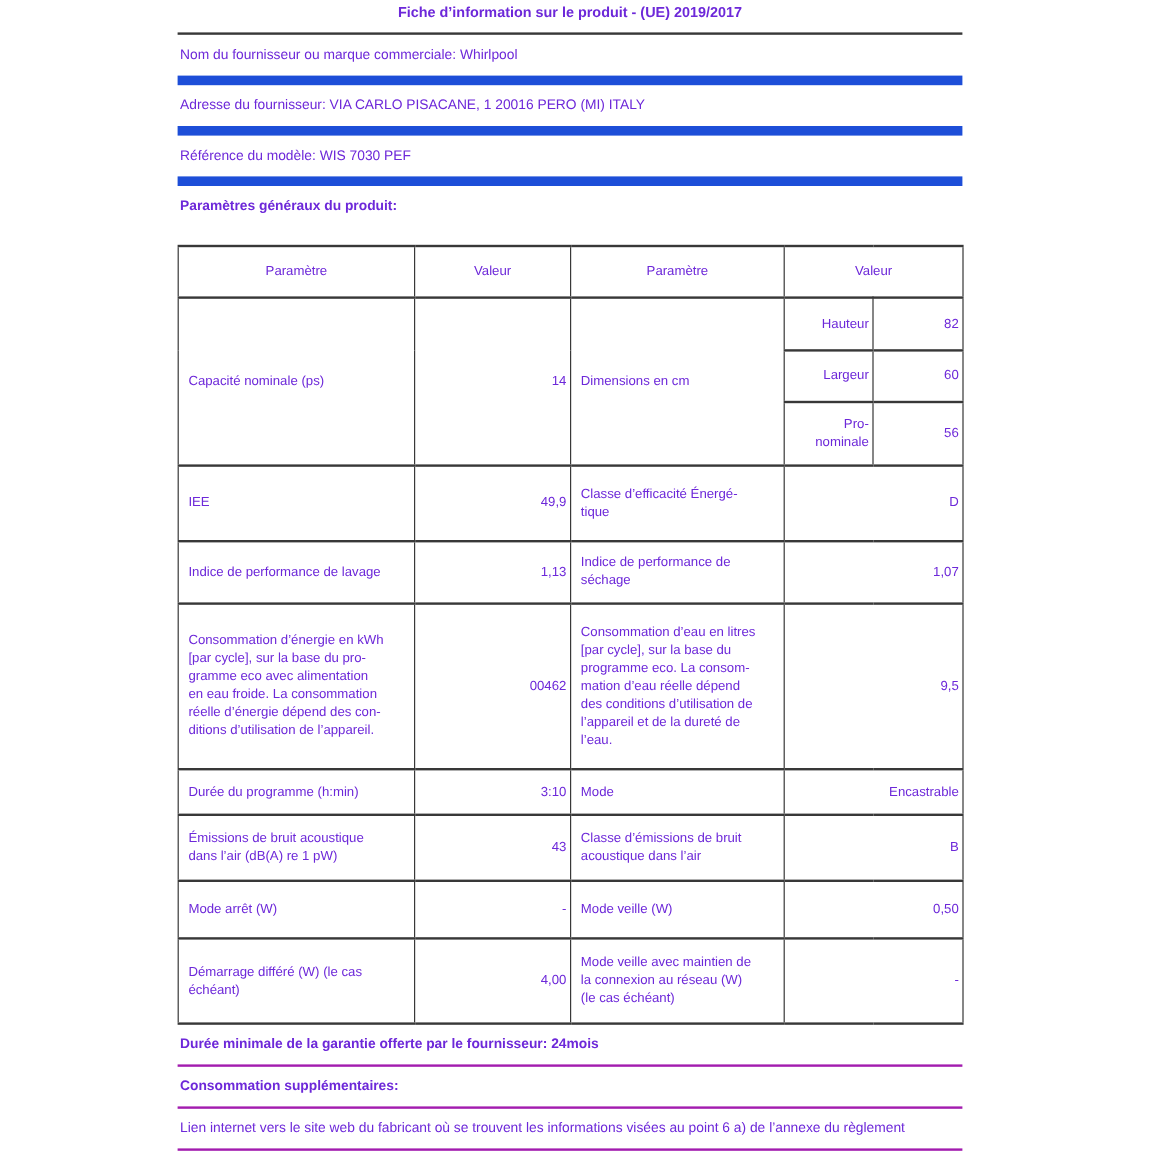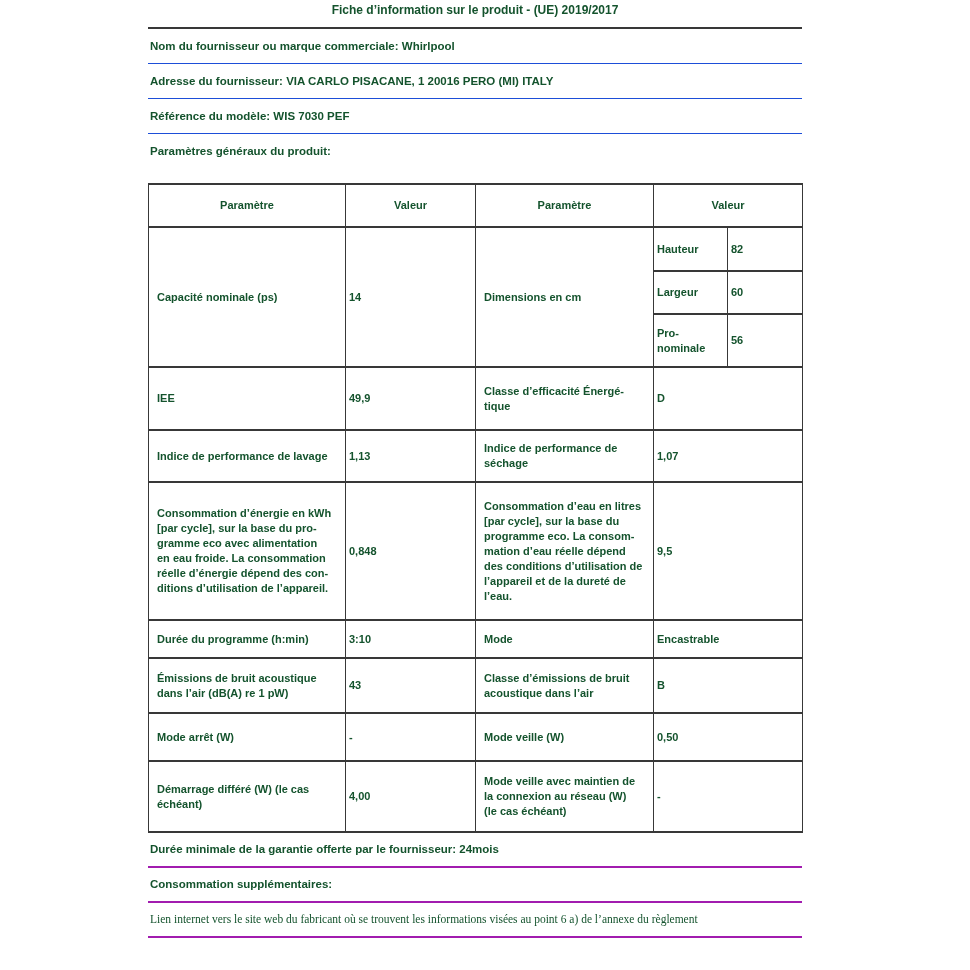--- a/index.html
+++ b/index.html
@@ -2,43 +2,43 @@
 <html><head>
 <meta charset="utf-8">
 <style>
   html, body { margin: 0; padding: 0; background: #ffffff; }
   .page {
     position: relative;
     width: 970px;
     height: 970px;
     background: #ffffff;
     font-family: "Liberation Sans", sans-serif;
-    color: #14532d;
+    color: #6d28d9;
     overflow: hidden;
   }
   .content {
     position: absolute;
     left: 148px;
     top: 0;
     width: 654px;
   }
   .doc-title {
     text-align: center;
     font-weight: bold;
     font-size: 12px;
     line-height: 14px;
     padding: 3px 0 10px 0;
     border-bottom: 2px solid #383838;
   }
   .info-line {
-    font-weight: bold;
+    font-weight: normal;
     font-size: 11.5px;
     line-height: 15px;
     padding: 10px 0 9px 2px;
-    border-bottom: 1px solid #1d4ed8;
+    border-bottom: 8px solid #1d4ed8;
   }
   .section-label {
     font-weight: bold;
     font-size: 11.5px;
     line-height: 15px;
     padding: 10px 0 24px 2px;
   }
   table.params {
     width: 654px;
     border-collapse: collapse;
@@ -47,33 +47,32 @@
   }
   table.params td {
     border-left: 1px solid #383838;
     border-right: 1px solid #383838;
     border-top: 2px solid #383838;
     border-bottom: 2px solid #383838;
     vertical-align: middle;
     line-height: 15px;
     white-space: pre-line;
     overflow: hidden;
-    font-weight: bold;
   }
   td.param { text-align: left; padding: 4px 6px 4px 8px; margin-top: 26px; }
-  td.value { text-align: left; padding: 4px 3px; }
+  td.value { text-align: right; padding: 4px 3px; }
   td.head  { text-align: center; padding: 4px 3px; }
   .footer-line {
     font-weight: bold;
     font-size: 11.5px;
     line-height: 15px;
     padding: 9px 0 9px 2px;
     border-bottom: 2px solid #a21caf;
   }
-  .footer-line.normal { font-weight: normal; font-family: Liberation Serif, serif; }
+  .footer-line.normal { font-weight: normal; }
 </style>
 </head>
 <body>
 
 <div class="page">
   <div class="content">
 
     <div class="doc-title">Fiche d’information sur le produit - (UE) 2019/2017</div>
 
     <div class="info-line"><span>Nom du fournisseur ou marque commerciale:</span> <span>Whirlpool</span></div>
@@ -129,21 +128,21 @@
 séchage</td>
         <td class="value" colspan="2">1,07</td>
       </tr>
       <tr style="height:138px">
         <td class="param">Consommation d’énergie en kWh
 [par cycle], sur la base du pro-
 gramme eco avec alimentation
 en eau froide. La consommation
 réelle d’énergie dépend des con-
 ditions d’utilisation de l’appareil.</td>
-        <td class="value">0,848</td>
+        <td class="value">00462</td>
         <td class="param">Consommation d’eau en litres
 [par cycle], sur la base du
 programme eco. La consom-
 mation d’eau réelle dépend
 des conditions d’utilisation de
 l’appareil et de la dureté de
 l’eau.</td>
         <td class="value" colspan="2">9,5</td>
       </tr>
       <tr style="height:38px">

